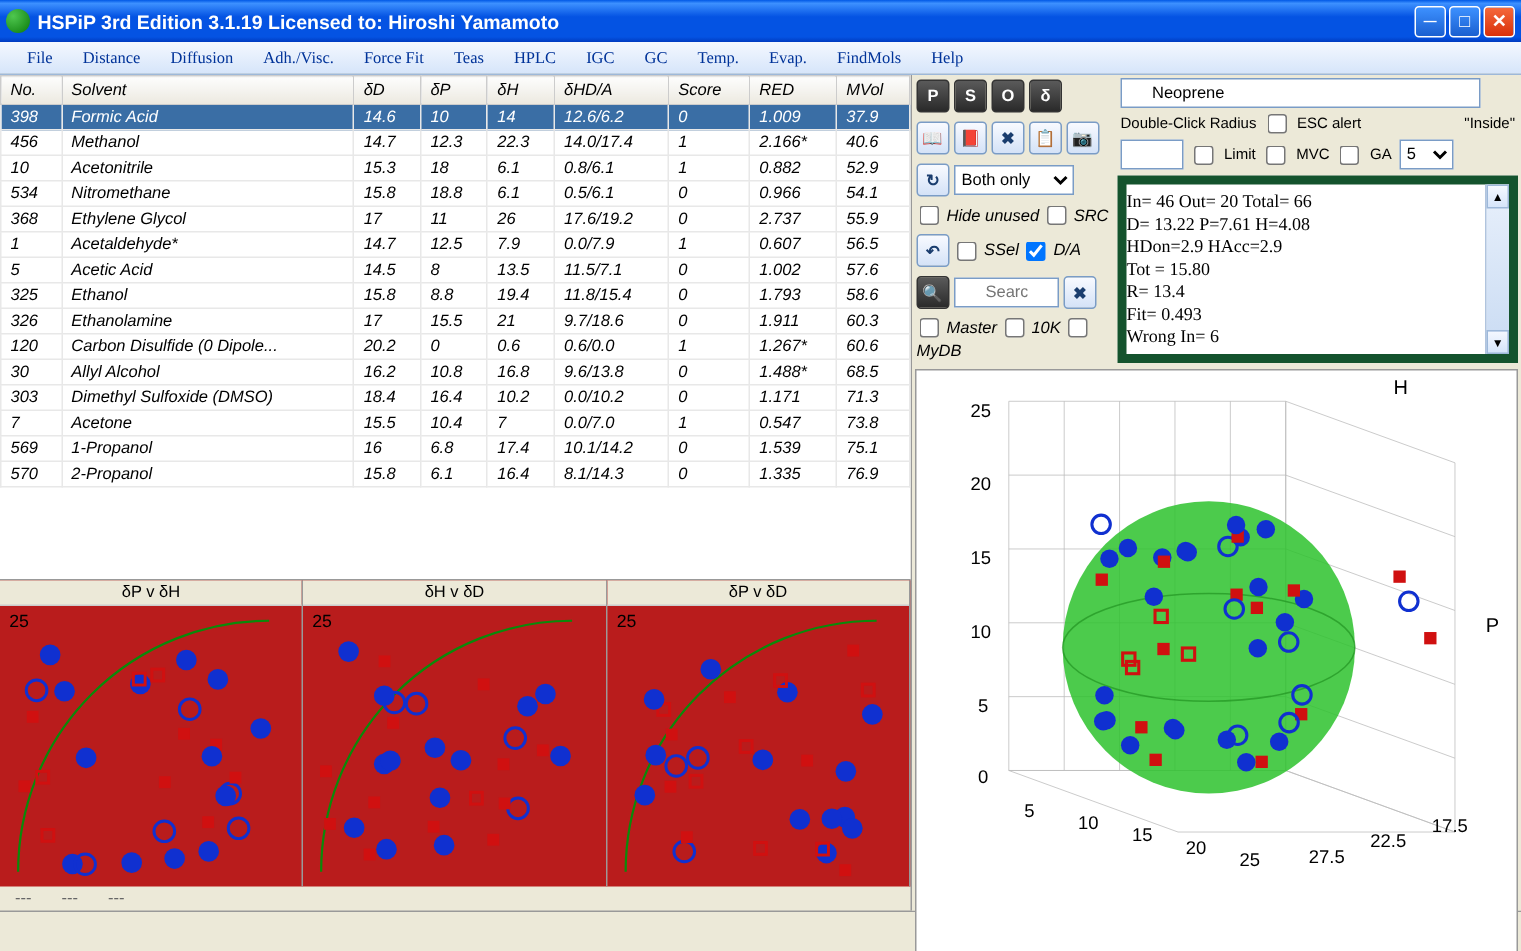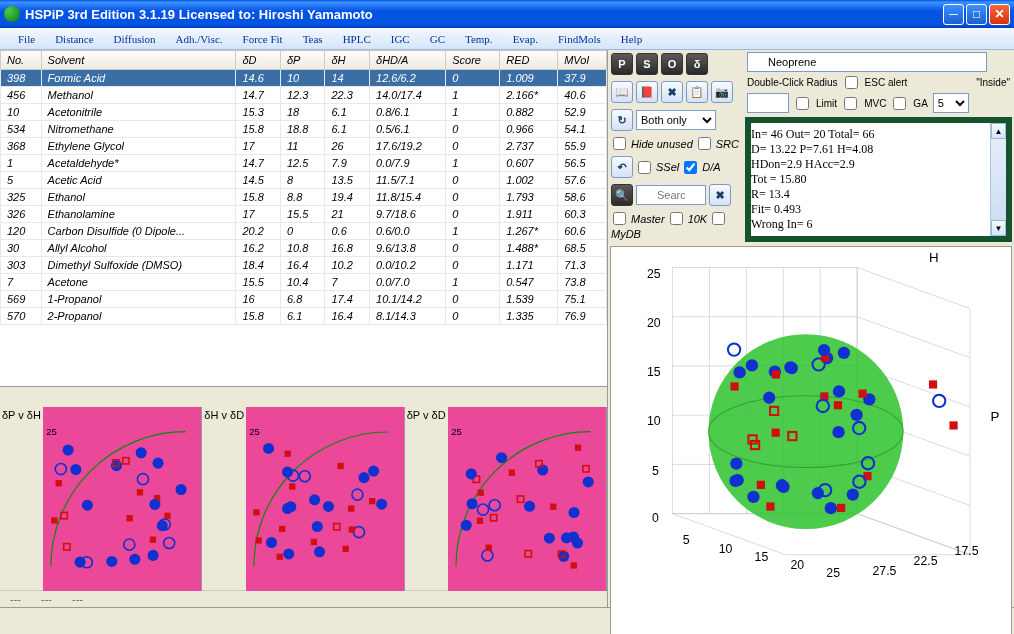--- a/index.html
+++ b/index.html
@@ -15,21 +15,21 @@
 .menubar { background: linear-gradient(#f4f8ff,#d6e5fa); height: 22px; display: flex; align-items: center; padding: 0 8px; border-bottom: 1px solid #9db8d9; }
 .menu-item { padding: 3px 10px; color: #003399; cursor: pointer; font-family: Liberation Serif, serif; }
 .content { display: flex; height: 557px; }
 .left-pane { width: 608px; display: flex; flex-direction: column; border-right: 1px solid #999; }
 .table-wrap { flex: 1; overflow: auto; background: white; }
 table { border-collapse: collapse; width: 100%; font-size: 11px; font-style: italic; }
 th { background: linear-gradient(#fdfdfd,#ece9e0); border: 1px solid #ccc; padding: 3px 6px; text-align: left; font-weight: normal; position: sticky; top: 0; }
 td { border: 1px solid #e8e8e8; padding: 2px 6px; white-space: nowrap; }
 tr.selected td { background: #3a6ea5; color: white; }
 .plots { display: flex; height: 205px; border-top: 1px solid #999; }
-.plot { flex: 1; border-right: 1px solid #999; display: flex; flex-direction: row; background: #ec4899; margin-top: 20px; }
+.plot { flex: 1; border-right: 1px solid #999; display: flex; flex-direction: column; background: #b91c1c; }
 .plot-title { background: #ece9d8; text-align: center; font-size: 11px; padding: 2px; border-bottom: 1px solid #ccc; }
 .plot-body { flex: 1; position: relative; overflow: hidden; }
 .right-pane { flex: 1; display: flex; flex-direction: column; background: #ece9d8; }
 .toolbar-row { display: flex; align-items: center; gap: 3px; padding: 3px; flex-wrap: wrap; }
 .tb-btn { width: 22px; height: 22px; background: linear-gradient(#f8faff,#d4e2f7); border: 1px solid #7a9cc6; border-radius: 3px; display: inline-flex; align-items: center; justify-content: center; font-weight: bold; font-size: 11px; cursor: pointer; color: #1a3d6e; }
 .tb-btn.dark { background: linear-gradient(#5a5a5a,#2a2a2a); color: white; border-color: #333; }
 .tb-input { border: 1px solid #7a9cc6; padding: 2px 20px; font-size: 11px; height: 20px; }
 .tb-select { border: 1px solid #7a9cc6; font-size: 11px; height: 20px; background: white; }
 .label-sm { font-size: 11px; font-style: italic; }
 .chk { margin: 0 2px; }

